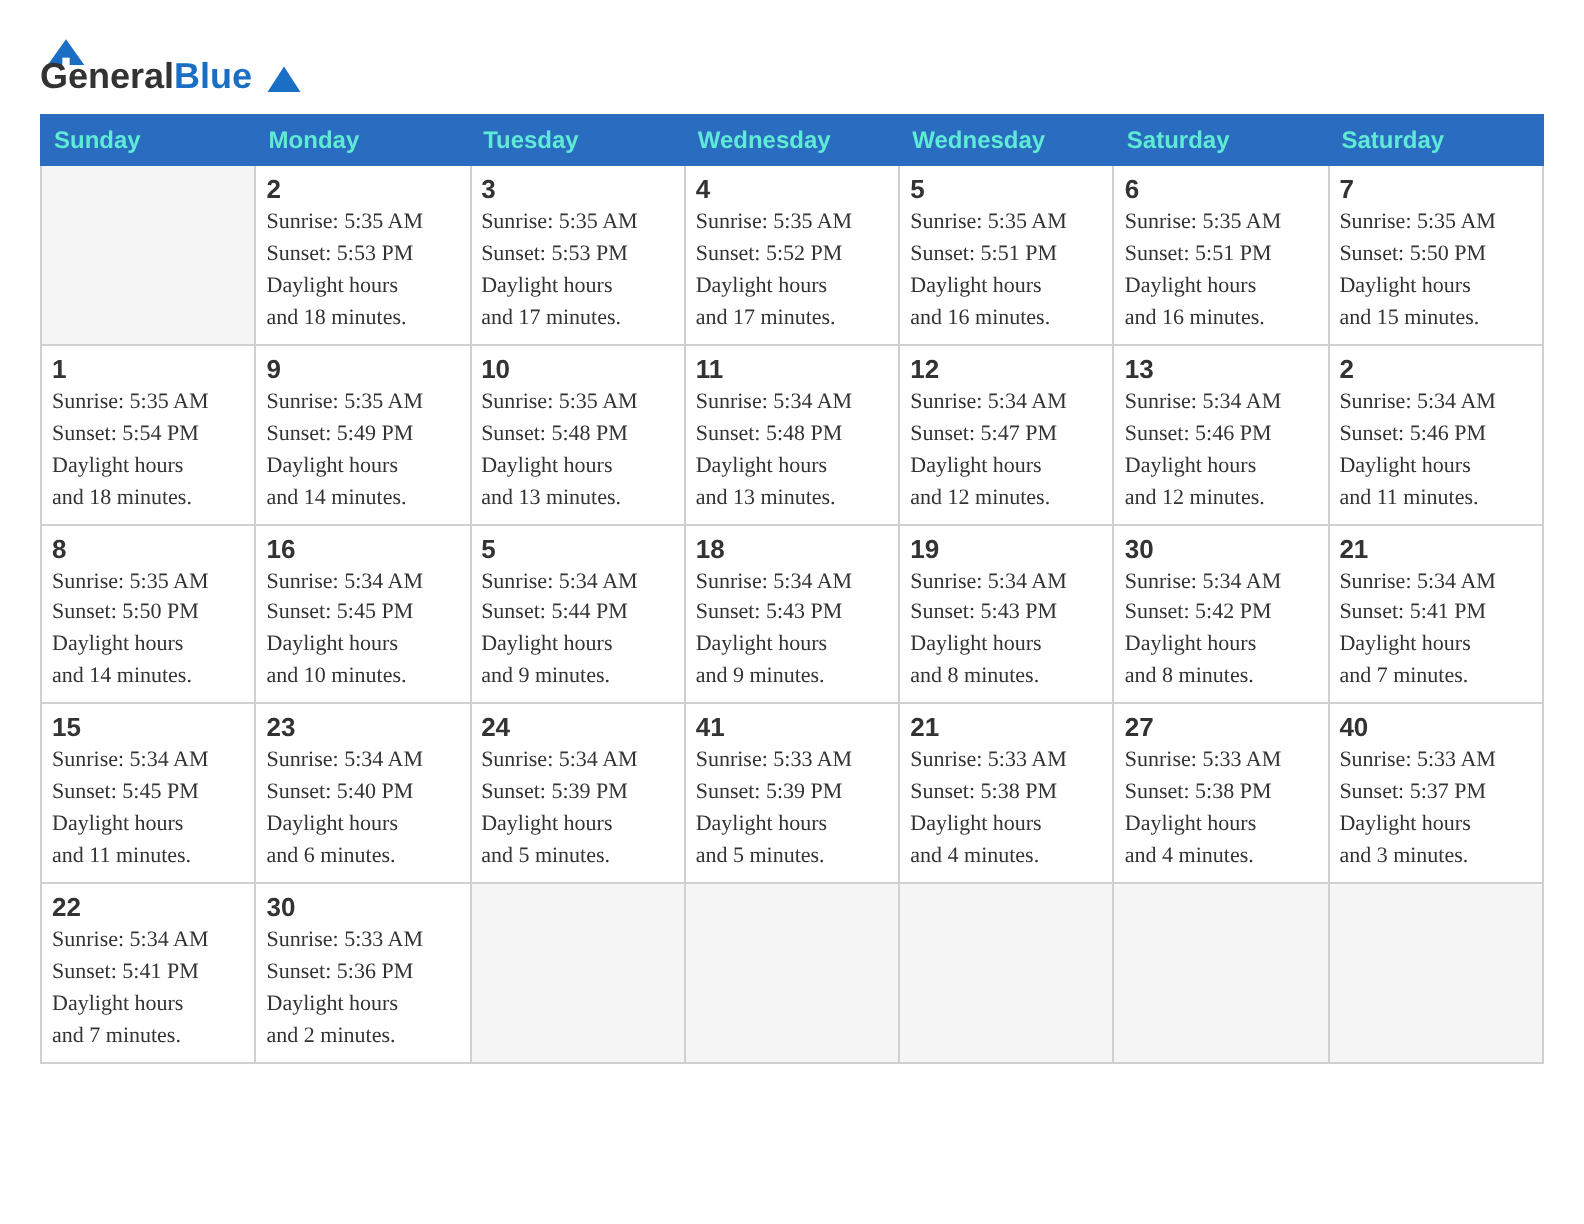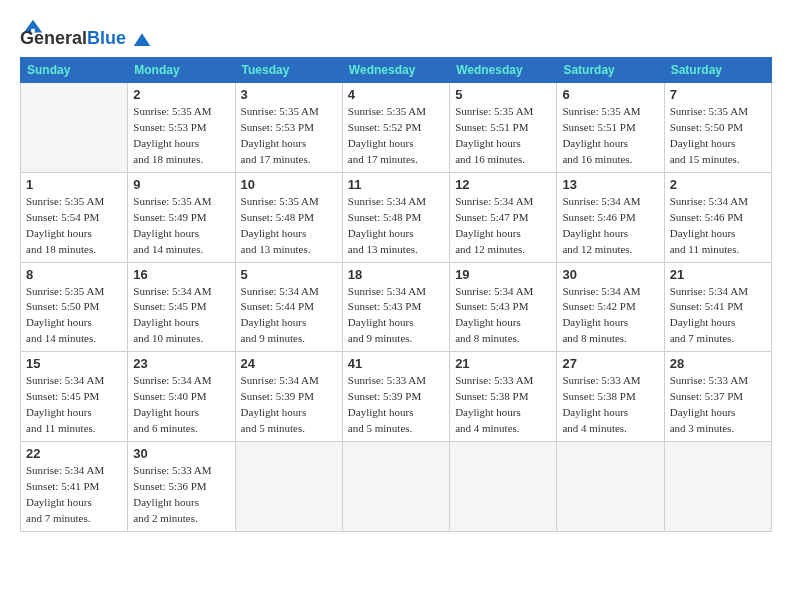--- a/index.html
+++ b/index.html
@@ -241,21 +241,21 @@
           </td>
           <td>
             <span class="day-number">21</span>
 <div class="day-info">Sunrise: 5:33 AM<br>Sunset: 5:38 PM<br>Daylight hours<br>and 4 minutes.</div>
           </td>
           <td>
             <span class="day-number">27</span>
 <div class="day-info">Sunrise: 5:33 AM<br>Sunset: 5:38 PM<br>Daylight hours<br>and 4 minutes.</div>
           </td>
           <td>
-            <span class="day-number">28</span>
+            <span class="day-number">40</span>
 <div class="day-info">Sunrise: 5:33 AM<br>Sunset: 5:37 PM<br>Daylight hours<br>and 3 minutes.</div>
           </td>
         </tr>
         <tr>
           <td>
             <span class="day-number">22</span>
 <div class="day-info">Sunrise: 5:34 AM<br>Sunset: 5:41 PM<br>Daylight hours<br>and 7 minutes.</div>
           </td>
           <td>
             <span class="day-number">30</span>

